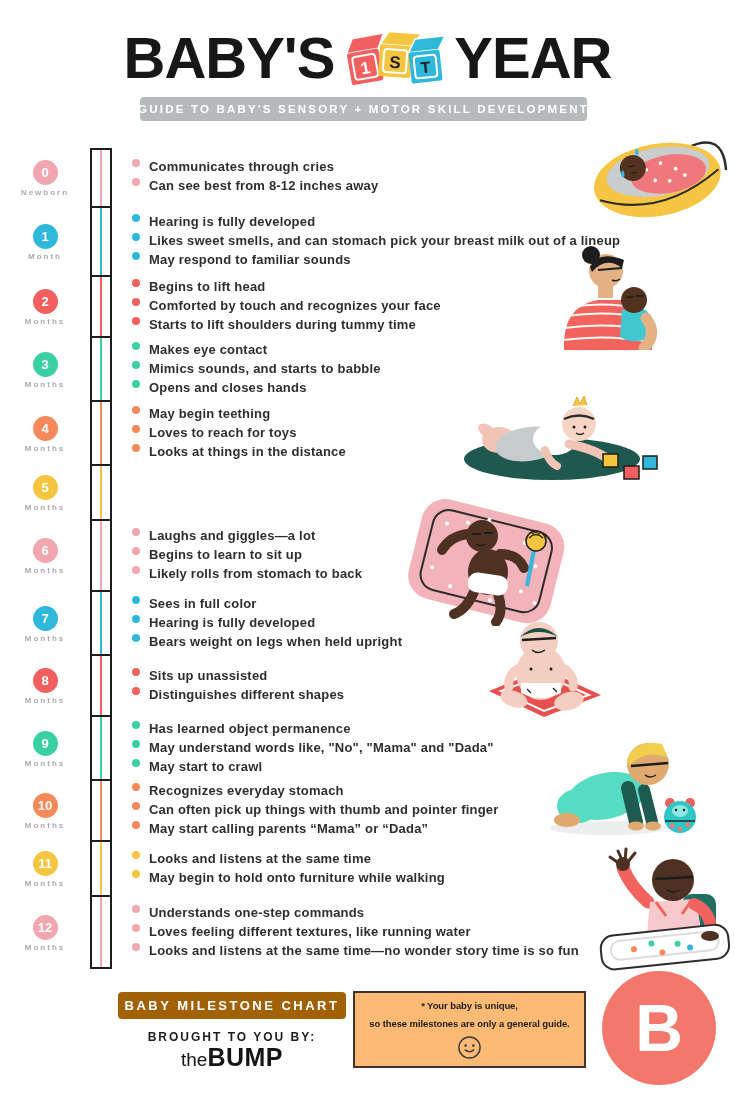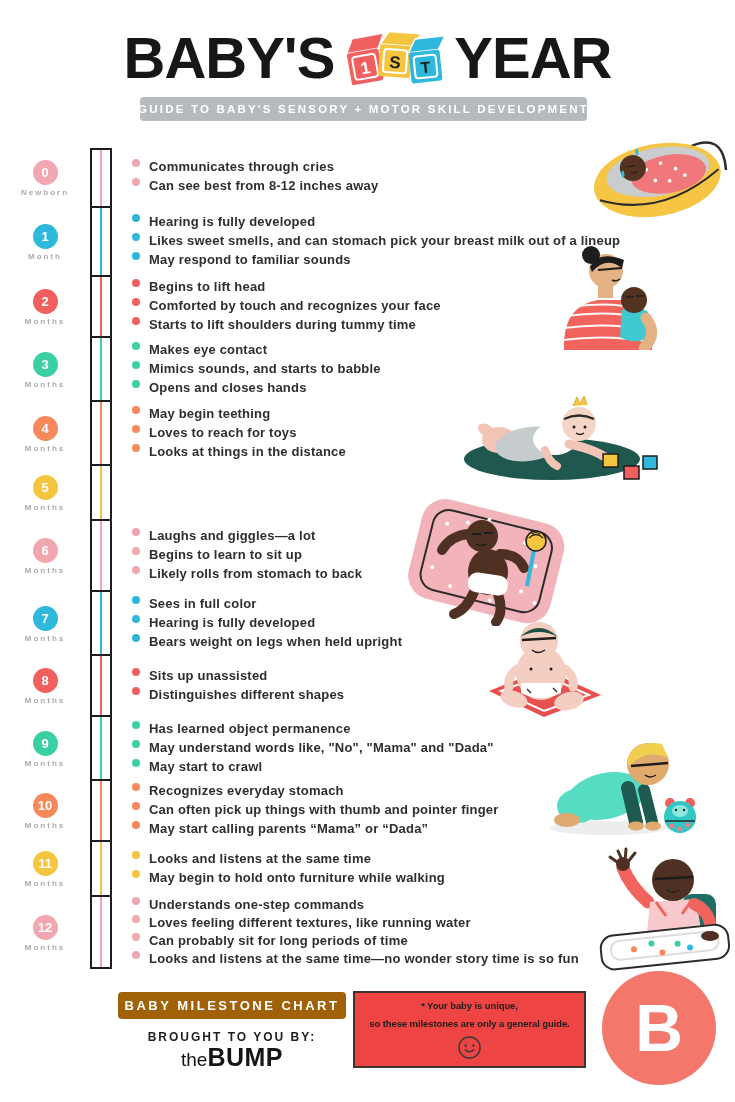--- a/index.html
+++ b/index.html
@@ -46,21 +46,21 @@
          border-radius:4px;color:#fff;font-weight:bold;font-size:13px;letter-spacing:2.5px;
          display:flex;align-items:center;justify-content:center;white-space:nowrap;}
   .brought{position:absolute;left:118px;top:1030px;width:228px;text-align:center;font-size:12px;
            font-weight:bold;letter-spacing:2px;color:#1d1d1d;}
   .brand{position:absolute;left:118px;top:1043px;width:228px;text-align:center;color:#151515;}
   .brand .the{font-size:19px;}
   .brand .bump{font-size:25px;font-weight:900;letter-spacing:.5px;}
   .partner{position:absolute;left:118px;top:1072px;width:228px;text-align:center;font-size:10px;
            letter-spacing:3px;color:#1d1d1d;font-weight:normal;margin-top:40px;}
   .note{position:absolute;left:353px;top:991px;width:233px;height:77px;border:2px solid #40332b;
-        background:#ef4444;box-sizing:border-box;display:flex;flex-direction:column;align-items:center;
+        background:#fdba74;box-sizing:border-box;display:flex;flex-direction:column;align-items:center;
         justify-content:center;gap:5px;text-align:center;}
   .note .t{font-size:9.5px;font-weight:bold;color:#1d1d1d;line-height:13px;letter-spacing:-.1px;white-space:nowrap;}
   .smiley{width:25px;height:25px;}
   .blogo{position:absolute;left:602px;top:971px;width:114px;height:114px;border-radius:50%;
          background:#f4776c;color:#fff;display:flex;align-items:center;justify-content:center;
          font-size:66px;font-weight:900;font-family:"Liberation Sans",sans-serif;}
 </style>
 </head>
 <body>
 
@@ -365,24 +365,20 @@
           <i class="sl"></i>
         </div>
       <ul class="bls">
         <li>
             <i class="dt"></i>
             <span>Understands one-step commands</span>
           </li>
         <li>
             <i class="dt"></i>
             <span>Loves feeling different textures, like running water</span>
-          </li>
-        <li>
-            <i class="dt"></i>
-            <span>Can probably sit for long periods of time</span>
           </li>
         <li>
             <i class="dt"></i>
             <span>Looks and listens at the same time—no wonder story time is so fun</span>
           </li>
       </ul>
     </div>
   </div>
 
   <div class="il il-bassinet">

